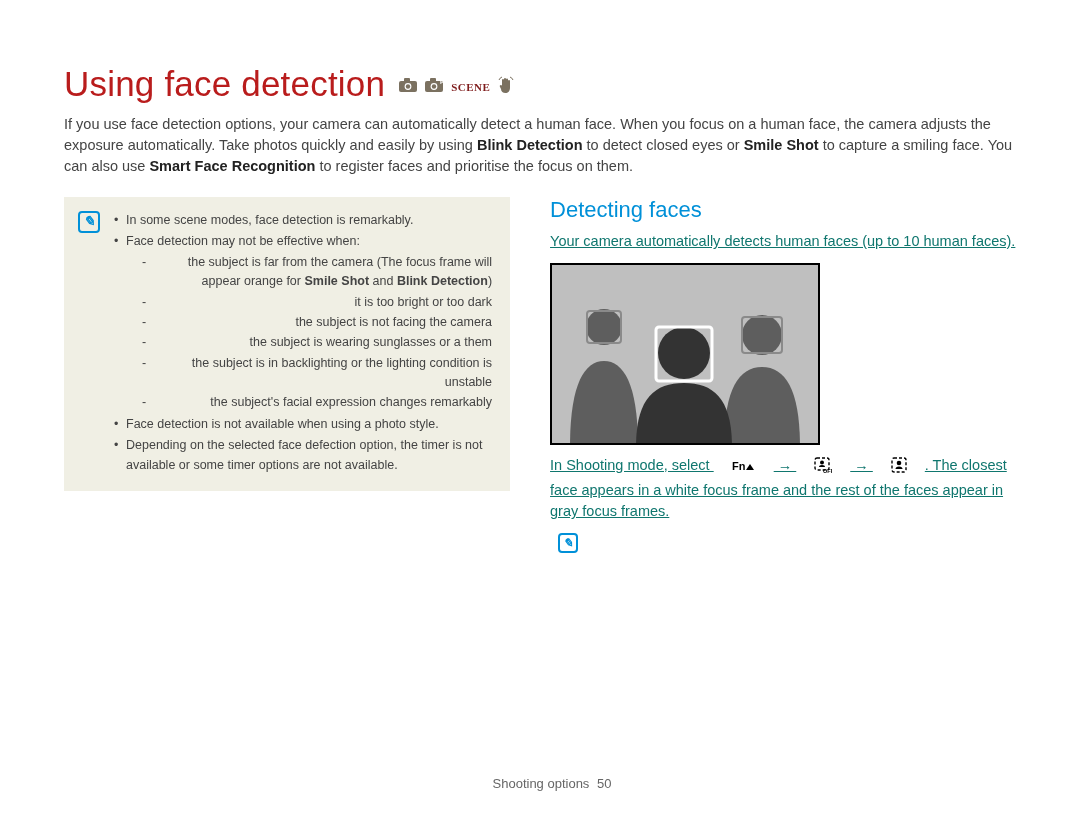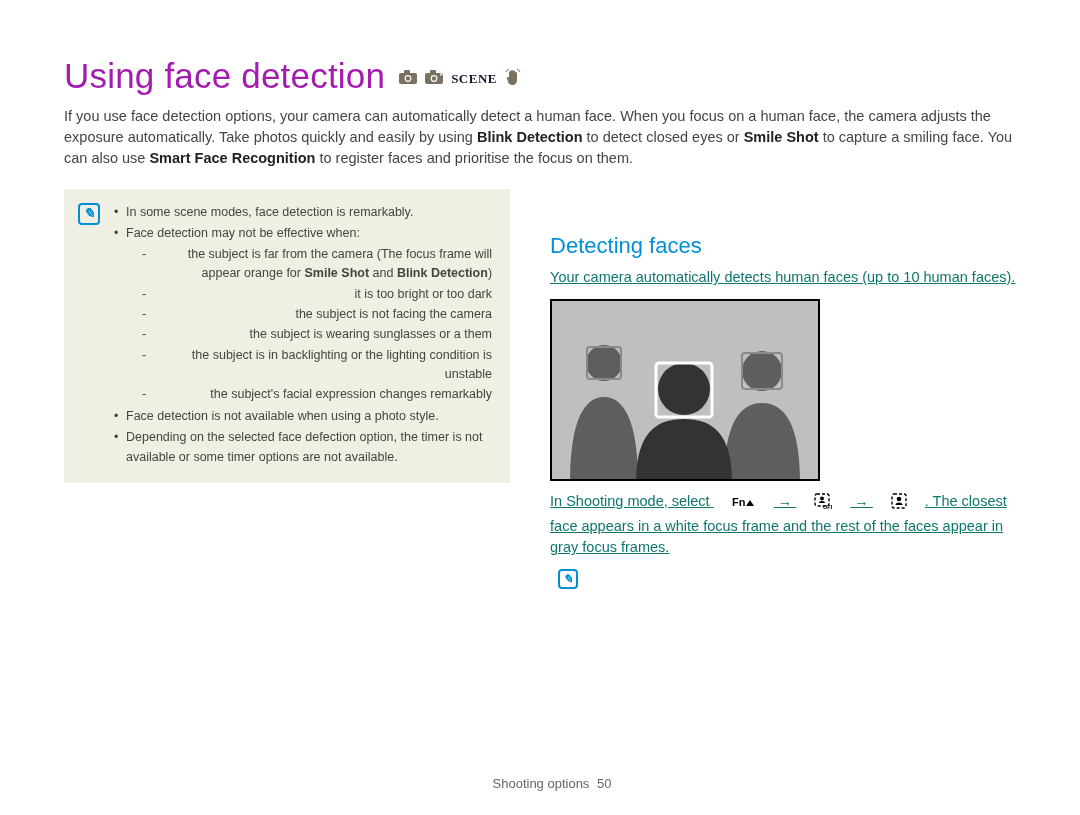--- a/index.html
+++ b/index.html
@@ -1,40 +1,40 @@
 <!DOCTYPE html>
 <html><head>
 <meta charset="utf-8">
 <style>
   * { box-sizing: border-box; margin: 0; padding: 0; }
   html, body { width: 1080px; height: 815px; background: #fff; font-family: Arial, Helvetica, sans-serif; color: #3b3b3b; }
   .page { width: 1080px; height: 815px; padding: 56px 60px 30px 64px; position: relative; }
 
   .title-row { display: flex; align-items: baseline; gap: 14px; margin-bottom: 10px; }
-  .title { font-size: 35px; font-weight: 400; color: #a21caf; letter-spacing: 0.2px; font-family: "Arial Narrow", Arial, sans-serif; font-stretch: condensed; }
+  .title { font-size: 35px; font-weight: 400; color: #b91c1c; letter-spacing: 0.2px; font-family: "Arial Narrow", Arial, sans-serif; font-stretch: condensed; margin-top: 8px; }
   .mode-icons { display: inline-flex; align-items: center; gap: 8px; position: relative; top: -4px; }
 
   .intro { font-size: 14.5px; line-height: 1.45; color: #444; margin-bottom: 20px; max-width: 960px; }
   .intro b { font-weight: bold; color: #222; }
 
   .columns { display: flex; gap: 40px; }
   .col-left { width: 448px; }
   .col-right { width: 472px; }
 
   .note-box { background: #f0efe4; padding: 14px 18px 14px 50px; position: relative; font-size: 12.5px; line-height: 1.55; color: #444; }
   .note-box .z-icon { position: absolute; left: 14px; top: 14px; width: 22px; height: 22px; border: 2px solid #0090d8; border-radius: 4px; display: flex; align-items: center; justify-content: center; color: #0090d8; font-size: 14px; font-style: italic; font-weight: bold; }
   .note-box ul { list-style: none; padding-left: 0; }
   .note-box > ul > li { position: relative; padding-left: 12px; margin-bottom: 2px; }
   .note-box > ul > li::before { content: "•"; position: absolute; left: 0; top: 0; }
   .note-box ul.sub { padding-left: 16px; margin-top: 1px; text-align: right; }
   .note-box ul.sub > li { position: relative; padding-left: 12px; margin-bottom: 1px; }
   .note-box ul.sub > li::before { content: "-"; position: absolute; left: 0; top: 0; }
   .note-box b { font-weight: bold; }
 
-  .subheading { font-size: 22px; color: #0090d8; margin-bottom: 8px; font-weight: 400; margin-top: 44px; }
+  .subheading { font-size: 22px; color: #0090d8; margin-bottom: 8px; font-weight: 400; }
   .para { font-size: 14.5px; line-height: 1.5; color: #0f766e; margin-bottom: 10px; text-decoration: underline; }
 
   .viewfinder { width: 270px; height: 182px; background: #bfbfbf; border: 2px solid #000; position: relative; overflow: hidden; margin-bottom: 10px; }
 
   .footer { position: absolute; bottom: 24px; left: 0; right: 0; text-align: center; font-size: 13px; color: #666; padding-left: 24px; }
   .footer .pg { margin-left: 4px; }
 
   .small-note { display: flex; align-items: flex-start; gap: 10px; margin-top: 10px; font-size: 12.5px; color: #444; padding-left: 8px; }
   .small-note .z-icon-s { width: 20px; height: 20px; border: 2px solid #0090d8; border-radius: 4px; display: flex; align-items: center; justify-content: center; color: #0090d8; font-size: 12px; font-style: italic; font-weight: bold; flex: 0 0 auto; }
 
@@ -57,21 +57,21 @@
       </span>
       <span>
         <svg width="18" height="14" viewBox="0 0 18 14">
             <rect x="0" y="3" width="18" height="11" rx="2" fill="#7b7160"></rect>
             <rect x="5" y="0" width="6" height="4" rx="1" fill="#7b7160"></rect>
             <circle cx="9" cy="8.5" r="3.4" fill="#fff"></circle>
             <circle cx="9" cy="8.5" r="2.2" fill="#7b7160"></circle>
             <text x="15" y="6" font-size="6" fill="#fff" font-weight="bold">P</text>
           </svg>
       </span>
-      <span style="font-family:serif;font-variant:small-caps;font-weight:bold;color:#0f172a;font-size:13px;letter-spacing:0.5px;">SCENE</span>
+      <span style="font-family:serif;font-variant:small-caps;font-weight:bold;color:#7f1d1d;font-size:11px;letter-spacing:0.5px;">SCENE</span>
       <span>
         <svg width="16" height="18" viewBox="0 0 16 18">
             <path d="M4 9 V4 a1 1 0 0 1 2 0 V8 V3 a1 1 0 0 1 2 0 V8 V3.5 a1 1 0 0 1 2 0 V8 V5 a1 1 0 0 1 2 0 V12 c0 3 -2 5 -4.5 5 S3 15.5 3 13 l-1.2-2.5 a1 1 0 0 1 1.7-1 Z" fill="#7b7160"></path>
             <path d="M1 4 a5 5 0 0 1 3-3 M15 4 a5 5 0 0 0-3-3" stroke="#7b7160" stroke-width="1" fill="none"></path>
           </svg>
       </span>
     </div>
   </div>
 
   <p class="intro">

